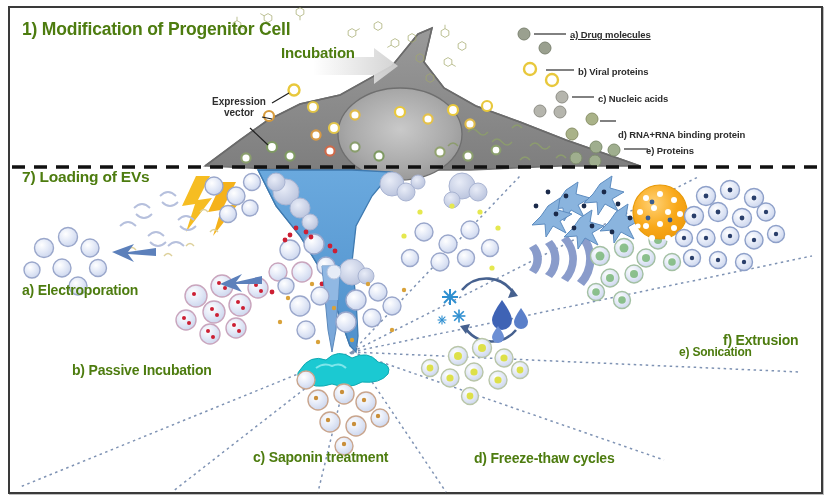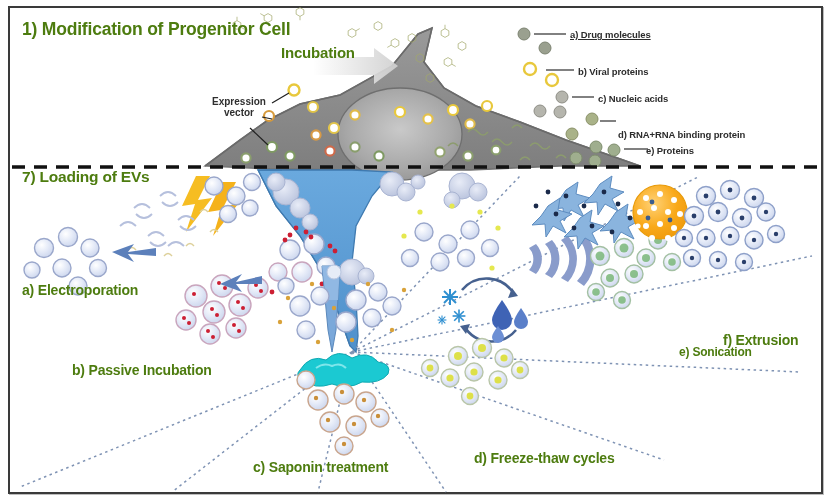--- a/index.html
+++ b/index.html
@@ -19,21 +19,21 @@
     letter-spacing:-0.2px;line-height:1.12;white-space:pre;
     text-shadow:0 0 1px rgba(255,255,255,.6);
   }
   #t-title{left:22px;top:20px;font-size:17.5px;}
   #t-incub{left:281px;top:45px;font-size:15px;}
   #t-trans{left:92px;top:65px;font-size:15px;text-align:center;width:104px;white-space:pre-line;}
   #t-expr{left:208px;top:96px;font-size:10px;text-align:center;width:62px;white-space:pre-line;color:#2f2f2f;letter-spacing:0;}
   #t-sec2{left:22px;top:168px;font-size:15.5px;}
   #t-a{left:22px;top:283px;font-size:14px;}
   #t-b{left:72px;top:363px;font-size:14px;}
-  #t-c{left:253px;top:460px;font-size:14px;}
+  #t-c{left:253px;top:450px;font-size:14px;}
   #t-d{left:474px;top:451px;font-size:14px;}
   #t-e{left:679px;top:346px;font-size:12px;}
   #t-f{left:723px;top:285px;font-size:14px;margin-top:48px;}
   .leg{position:absolute;color:#2c2c2c;font-weight:bold;font-size:9.5px;letter-spacing:-0.1px;white-space:nowrap;}
   #g-a{left:570px;top:29px;text-decoration:underline;}
   #g-b{left:578px;top:66px;}
   #g-c{left:598px;top:93px;}
   #g-d{left:618px;top:117px;margin-top:12px;}
   #g-e{left:646px;top:145px;}
 </style>

